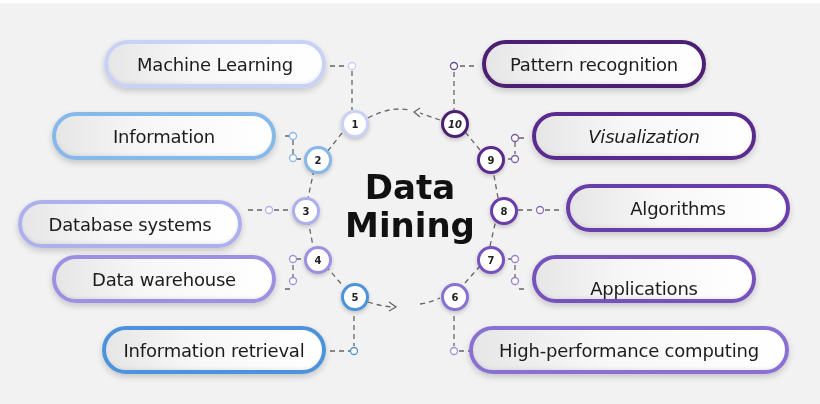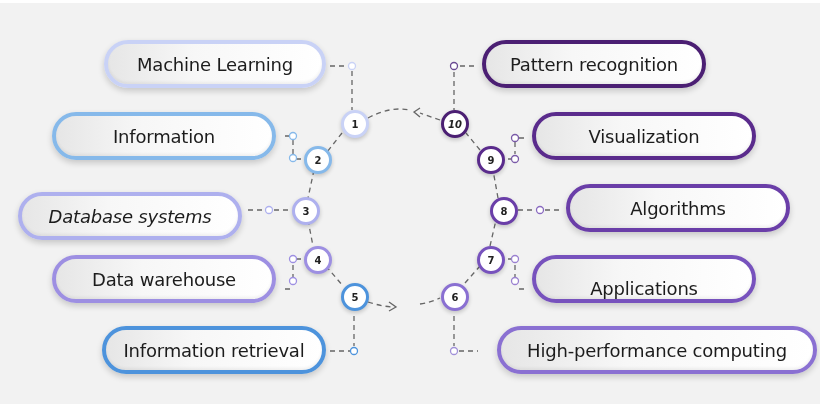--- a/index.html
+++ b/index.html
@@ -65,51 +65,53 @@
     <circle cx="515" cy="138" r="3.5" stroke="#7a5aa8"></circle>
     <circle cx="515" cy="159" r="3.5" stroke="#7a5aa8"></circle>
     <circle cx="540" cy="210" r="3.5" stroke="#8a6ac0"></circle>
     <circle cx="515" cy="259" r="3.5" stroke="#9a80d0"></circle>
     <circle cx="515" cy="281" r="3.5" stroke="#9a80d0"></circle>
     <circle cx="454" cy="351" r="3.5" stroke="#a090d8"></circle>
   </g>
 </svg>
 
 <div class="title">
+  <div>Data</div>
+  <div>Mining</div>
 </div>
 
 <div class="pill" id="lp0" style="left: 104px; top: 40px; width: 222px; border-color: rgb(201, 210, 246);">
     <span>Machine Learning</span>
   </div>
 <div class="pill" id="lp1" style="left: 52px; top: 112px; width: 224px; border-color: rgb(134, 185, 234);">
     <span>Information</span>
   </div>
-<div class="pill" id="lp2" style="left: 18px; top: 192px; width: 224px; border-color: rgb(174, 176, 238); font-style: italic;">
+<div class="pill" id="lp2" style="left: 18px; top: 200px; width: 224px; border-color: rgb(174, 176, 238);">
     <span>Database systems</span>
   </div>
 <div class="pill" id="lp3" style="left: 52px; top: 255px; width: 224px; border-color: rgb(157, 143, 226); align-items: center;">
     <span>Data warehouse</span>
   </div>
 <div class="pill" id="lp4" style="left: 102px; top: 326px; width: 224px; border-color: rgb(77, 147, 220);">
     <span>Information retrieval</span>
   </div>
 
 <div class="pill" id="rp0" style="left: 482px; top: 40px; width: 224px; border-color: rgb(75, 31, 115);">
     <span>Pattern recognition</span>
   </div>
-<div class="pill" id="rp1" style="left: 532px; top: 112px; width: 224px; border-color: rgb(90, 43, 140);">
+<div class="pill" id="rp1" style="left: 532px; top: 112px; width: 224px; border-color: rgb(90, 43, 140); font-style: italic;">
     <span>Visualization</span>
   </div>
 <div class="pill" id="rp2" style="left: 566px; top: 184px; width: 224px; border-color: rgb(106, 62, 168);">
     <span>Algorithms</span>
   </div>
 <div class="pill" id="rp3" style="left: 532px; top: 255px; width: 224px; border-color: rgb(119, 82, 189); align-items: flex-end;">
     <span>Applications</span>
   </div>
-<div class="pill" id="rp4" style="left: 497px; top: 326px; width: 320px; border-color: rgb(138, 112, 210);">
+<div class="pill" id="rp4" style="left: 469px; top: 326px; width: 320px; border-color: rgb(138, 112, 210);">
     <span>High-performance computing</span>
   </div>
 
 <div class="num" id="ln0" style="left: 341px; top: 110px; border-color: rgb(201, 210, 246);">1</div>
 <div class="num" id="ln1" style="left: 304px; top: 146px; border-color: rgb(134, 185, 234);">2</div>
 <div class="num" id="ln2" style="left: 292px; top: 197px; border-color: rgb(174, 176, 238);">3</div>
 <div class="num" id="ln3" style="left: 304px; top: 246px; border-color: rgb(157, 143, 226);">4</div>
 <div class="num" id="ln4" style="left: 341px; top: 283px; border-color: rgb(77, 147, 220);">5</div>
 
 <div class="num" id="rn0" style="left: 441px; top: 110px; border-color: rgb(75, 31, 115); font-style: italic;">10</div>

